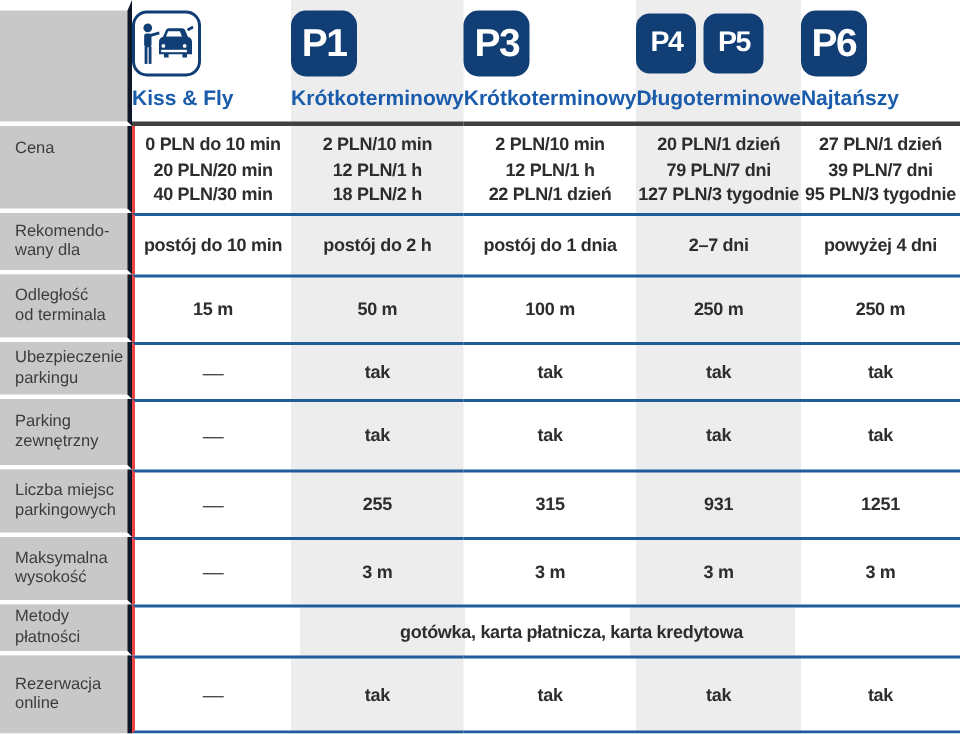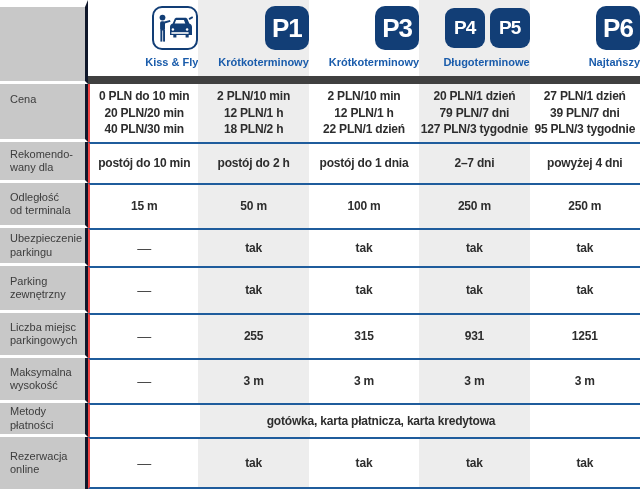--- a/index.html
+++ b/index.html
@@ -27,35 +27,35 @@
     text-align:center; font-size:12px; font-weight:bold; letter-spacing:-0.2px;
     color:#2d2d2d; line-height:16.5px; border-top:2px solid #1f5c9c;
   }
   .nt    { border-top:none; }
   .ledge { border-left:2px solid #ef4444; }
   .dlast { border-bottom:2px solid #1f5c9c; }
   .alt   { background:#ededed; }
   .dash  { font-weight:normal; color:#4a4a4a; font-size:14px; }
   
   .hcell {
-    border-top:none; display:flex; flex-direction:column; align-items:flex-end;
-    padding-bottom:8px; border-bottom:8px solid #404040;
+    border-top:none; display:flex; flex-direction:column; align-items:flex-start;
+    padding-bottom:8px; border-bottom:3px solid #404040;
   }
   .icon-wrap { flex:1; display:flex; align-items:center; justify-content:center; gap:5px; }
   .ptile {
     width:44px; height:44px; background:#123e76; border-radius:10px; color:#fff;
     font-weight:bold; font-size:26px; letter-spacing:-1px;
     display:flex; align-items:center; justify-content:center;
   }
   .ptile.small { width:40px; height:40px; font-size:19px; border-radius:9px; }
   .kf-tile {
     width:46px; height:44px; background:#fff; border:2.5px solid #123e76; border-radius:10px;
     display:flex; align-items:center; justify-content:center;
   }
-  .hlabel { font-size:11px; font-weight:bold; color:#1a5cab; white-space:nowrap; }
+  .hlabel { font-size:14px; font-weight:bold; color:#1a5cab; white-space:nowrap; }
   
   .span-cell {
     grid-column:2 / 7;
     background:linear-gradient(90deg,#fff 0 20%,#ededed 20% 40%,#fff 40% 60%,#ededed 60% 80%,#fff 80% 100%);
     padding-left:32px;
   }
 </style>
 </head>
 <body>
 

